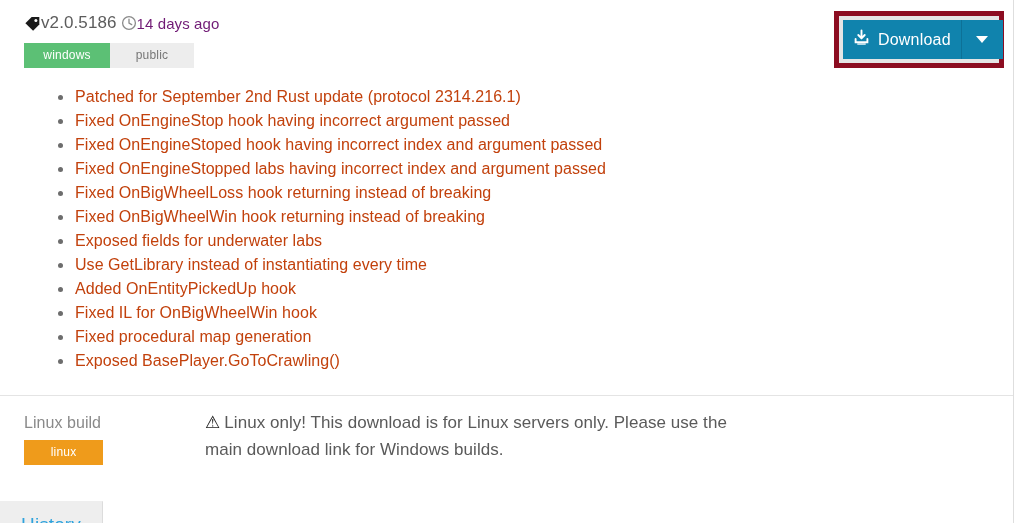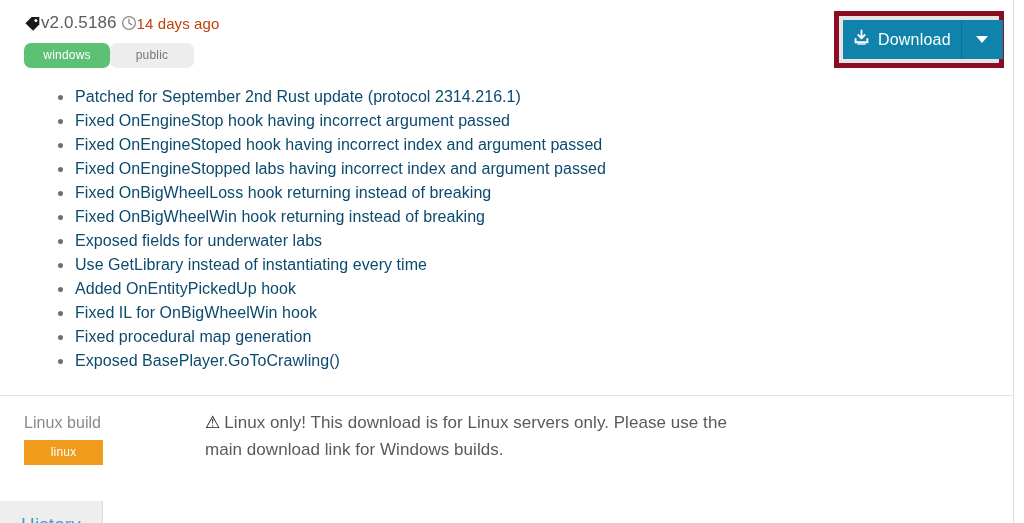--- a/index.html
+++ b/index.html
@@ -44,21 +44,21 @@
     gap: 0;
     white-space: nowrap;
   }
   .meta-version {
     font-size: 17px;
     color: #5c5c5c;
     letter-spacing: .1px;
   }
   .meta-age {
     font-size: 15px;
-    color: #c2410c;
+    color: #701a75;
     letter-spacing: .1px;
   }
   .icon-tag, .icon-clock {
     display: inline-block;
     line-height: 0;
   }
   .meta-sep {
     display: inline-block;
     width: 4px;
   }
@@ -69,21 +69,20 @@
     top: 43px;
     display: flex;
     gap: 0px;
   }
   .badge {
     font-size: 12px;
     line-height: 1;
     padding: 6px 0 7px 0;
     text-align: center;
     letter-spacing: .2px;
-    border-radius: 7px;
   }
   .badge-windows {
     background: #5cc075;
     color: #ffffff;
     width: 86px;
   }
   .badge-public {
     background: #ededed;
     color: #777777;
     width: 84px;
@@ -152,21 +151,21 @@
     height: 317px;
   }
   .changelog ul {
     margin: 0;
     padding: 0;
     list-style: none;
   }
   .changelog li {
     position: relative;
     font-size: 16px;
-    color: #0c4a6e;
+    color: #c2410c;
     line-height: 24px;
     padding-left: 75px;
     letter-spacing: .05px;
   }
   .changelog li::before {
     content: "";
     position: absolute;
     left: 58px;
     top: 10px;
     width: 5px;

